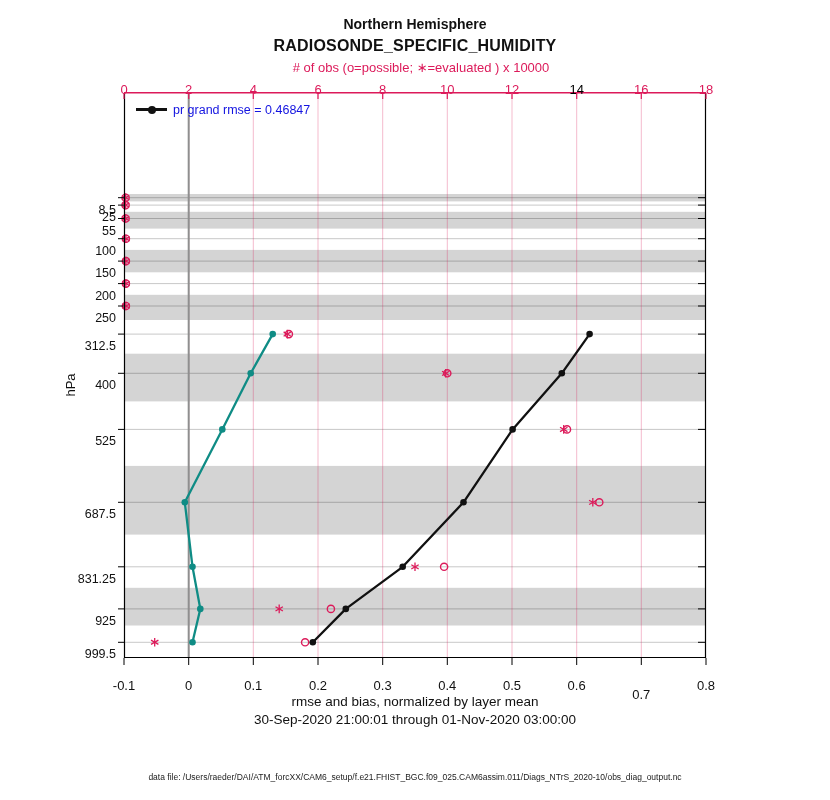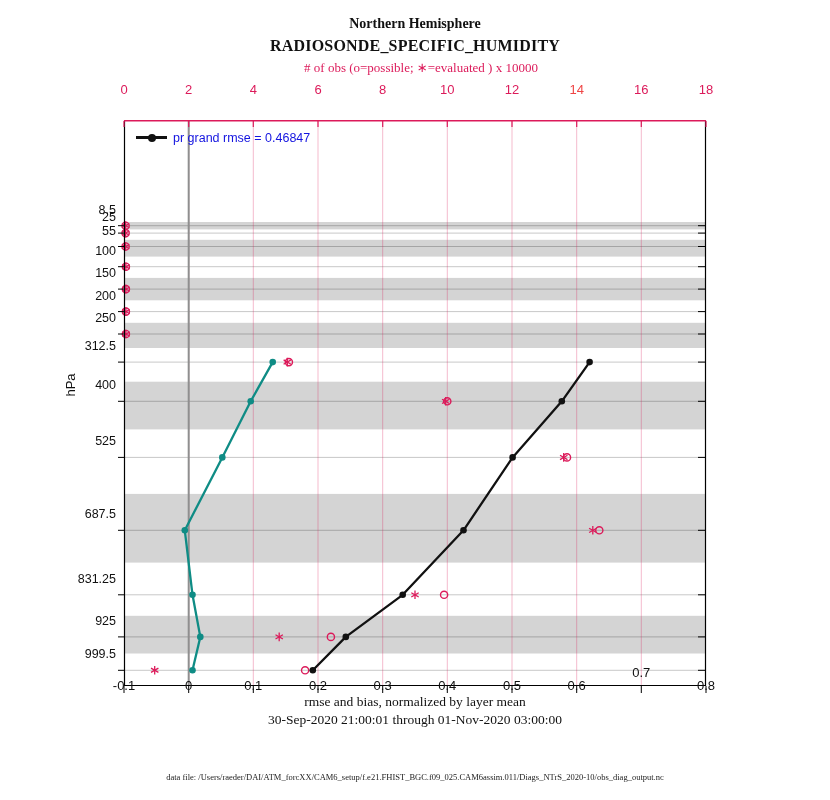--- a/index.html
+++ b/index.html
@@ -1,31 +1,31 @@
 <!DOCTYPE html>
 <html><head>
 <meta charset="utf-8">
 <style>
   html,body{margin:0;padding:0;}
   body{
     width:830px;height:800px;position:relative;overflow:hidden;
     background:#ffffff;font-family:"Liberation Sans",sans-serif;color:#111;
   }
-  .centered{position:absolute;left:0;width:830px;text-align:center;font-family:Liberation Serif, serif;}
+  .centered{position:absolute;left:0;width:830px;text-align:center;}
   .title1{top:16px;font-size:14px;font-weight:bold;}
   .title2{top:37px;font-size:16px;font-weight:bold;letter-spacing:.2px;}
   .obs-label{top:60px;font-size:13px;}
   .xlab{top:694px;font-size:13.5px;}
   .timespan{top:712px;font-size:13.5px;}
   .footer{top:772px;font-size:8.5px;color:#222;}
   .ylab{
     position:absolute;left:70px;top:385px;font-size:13px;
     transform:translate(-50%,-50%) rotate(-90deg);transform-origin:center;
   }
-  #plot{position:absolute;left:124px;top:120px;width:582px;height:566px;}
+  #plot{position:absolute;left:124px;top:92px;width:582px;height:566px;}
   #plot-svg{position:absolute;left:0;top:0;overflow:visible;}
   .tick-layer{position:absolute;left:0;top:0;width:830px;height:800px;pointer-events:none;}
   .ttick{position:absolute;width:44px;text-align:center;font-size:13px;}
   .btick{position:absolute;width:56px;text-align:center;font-size:13px;color:#111;}
   .ytick{position:absolute;text-align:right;font-size:12.5px;color:#111;transform:translateY(-50%);}
   .legend{position:absolute;left:12px;top:9px;}
   .legend-row{display:flex;align-items:center;height:17px;}
   .lsample{position:relative;width:31px;height:3px;margin-right:6px;flex:0 0 31px;}
   .ldot{position:absolute;left:50%;top:50%;width:8px;height:8px;border-radius:50%;
         transform:translate(-50%,-50%);}
@@ -205,34 +205,34 @@
 </div>
 
 <div class="tick-layer" id="top-ticks">
     <div class="ttick" style="left: 102px; top: 82px; color: rgb(220, 26, 90);">0</div>
     <div class="ttick" style="left: 166.667px; top: 82px; color: rgb(220, 26, 90);">2</div>
     <div class="ttick" style="left: 231.333px; top: 82px; color: rgb(220, 26, 90);">4</div>
     <div class="ttick" style="left: 296px; top: 82px; color: rgb(220, 26, 90);">6</div>
     <div class="ttick" style="left: 360.667px; top: 82px; color: rgb(220, 26, 90);">8</div>
     <div class="ttick" style="left: 425.333px; top: 82px; color: rgb(220, 26, 90);">10</div>
     <div class="ttick" style="left: 490px; top: 82px; color: rgb(220, 26, 90);">12</div>
-    <div class="ttick" style="left: 554.667px; top: 82px; color: #ef4444;">14</div>
+    <div class="ttick" style="left: 554.667px; top: 82px; color: #000000;">14</div>
     <div class="ttick" style="left: 619.333px; top: 82px; color: rgb(220, 26, 90);">16</div>
     <div class="ttick" style="left: 684px; top: 82px; color: rgb(220, 26, 90);">18</div>
   </div>
 <div class="tick-layer" id="bottom-ticks">
     <div class="btick" style="left: 96px; top: 678px;">-0.1</div>
     <div class="btick" style="left: 160.667px; top: 678px;">0</div>
     <div class="btick" style="left: 225.333px; top: 678px;">0.1</div>
     <div class="btick" style="left: 290px; top: 678px;">0.2</div>
     <div class="btick" style="left: 354.667px; top: 678px;">0.3</div>
     <div class="btick" style="left: 419.333px; top: 678px;">0.4</div>
     <div class="btick" style="left: 484px; top: 678px;">0.5</div>
     <div class="btick" style="left: 548.667px; top: 678px;">0.6</div>
-    <div class="btick" style="left: 613.333px; top: 665px; text-align: center;">0.7</div>
+    <div class="btick" style="left: 613.333px; top: 687px; text-align: center;">0.7</div>
     <div class="btick" style="left: 678px; top: 678px;">0.8</div>
   </div>
 <div class="tick-layer" id="y-ticks">
     <div class="ytick" style="right: 714px; top: 209.662px;">8.5</div>
     <div class="ytick" style="right: 714px; top: 217.065px;">25</div>
     <div class="ytick" style="right: 714px; top: 230.526px;">55</div>
     <div class="ytick" style="right: 714px; top: 250.716px;">100</div>
     <div class="ytick" style="right: 714px; top: 273.149px;">150</div>
     <div class="ytick" style="right: 714px; top: 295.583px;">200</div>
     <div class="ytick" style="right: 714px; top: 318.017px;">250</div>

